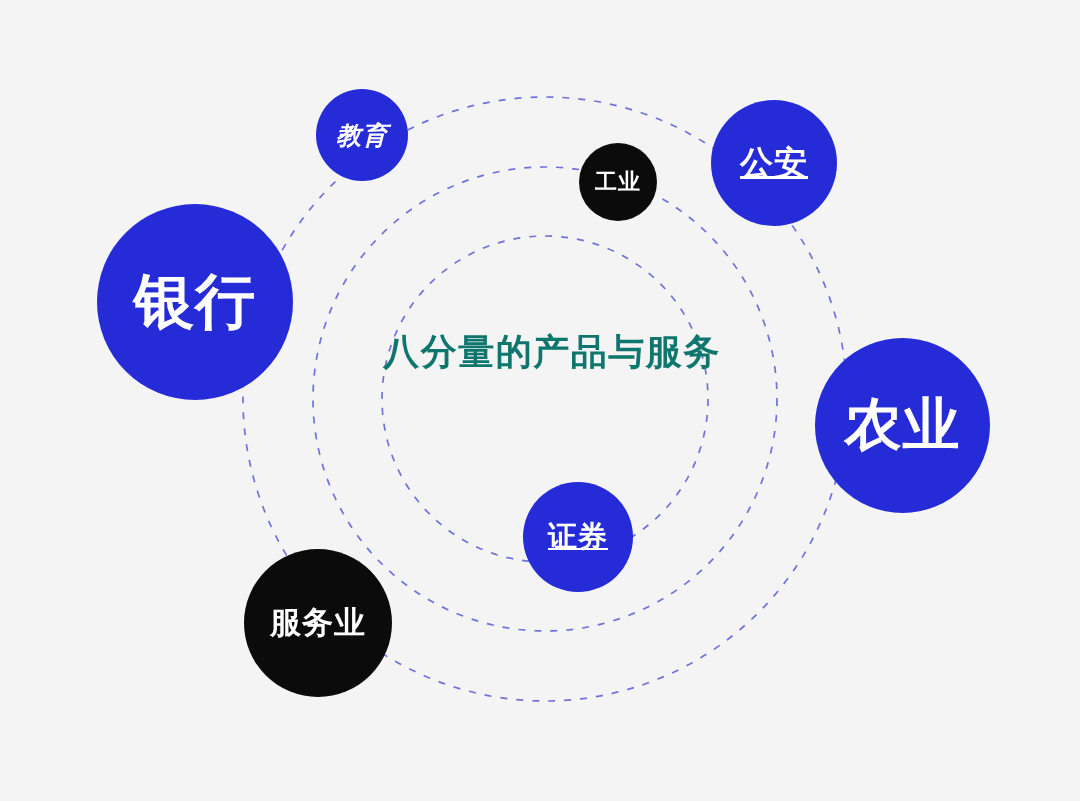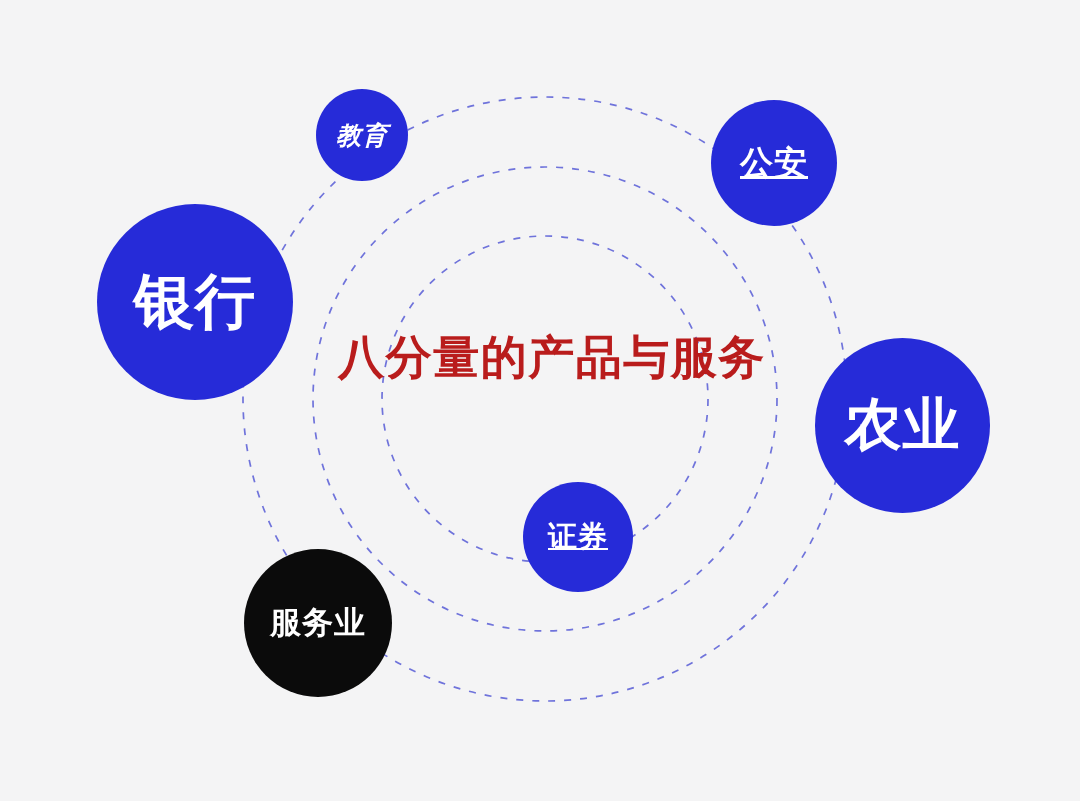--- a/index.html
+++ b/index.html
@@ -51,23 +51,23 @@
   #b-securities      { left: 523px; top: 482px; width: 110px; height: 110px; font-size: 29px; text-decoration: underline; }
   #b-service         { left: 244px; top: 549px; width: 148px; height: 148px; font-size: 31px; }
 
   .center-title {
     position: absolute;
     left: 552px;
     top: 331px;
     transform: translateX(-50%);
     text-align: center;
     font-weight: 700;
-    font-size: 46px;
+    font-size: 36px;
     line-height: 1.17;
-    color: #b91c1c;
+    color: #0f766e;
     letter-spacing: 1.5px;
     white-space: nowrap;
     z-index: 2;
   }
 </style>
 </head>
 <body>
 
 <div class="stage">
 
@@ -78,20 +78,23 @@
   </svg>
 
   <div class="center-title">
     <div>八分量的产品与服务</div>
   </div>
 
   <div class="bubble blue" id="b-education">
     <span>教育</span>
   </div>
 
+  <div class="bubble dark" id="b-industry">
+    <span>工业</span>
+  </div>
 
   <div class="bubble blue" id="b-public-security">
     <span>公安</span>
   </div>
 
   <div class="bubble blue" id="b-bank">
     <span>银行</span>
   </div>
 
   <div class="bubble blue" id="b-agriculture">

